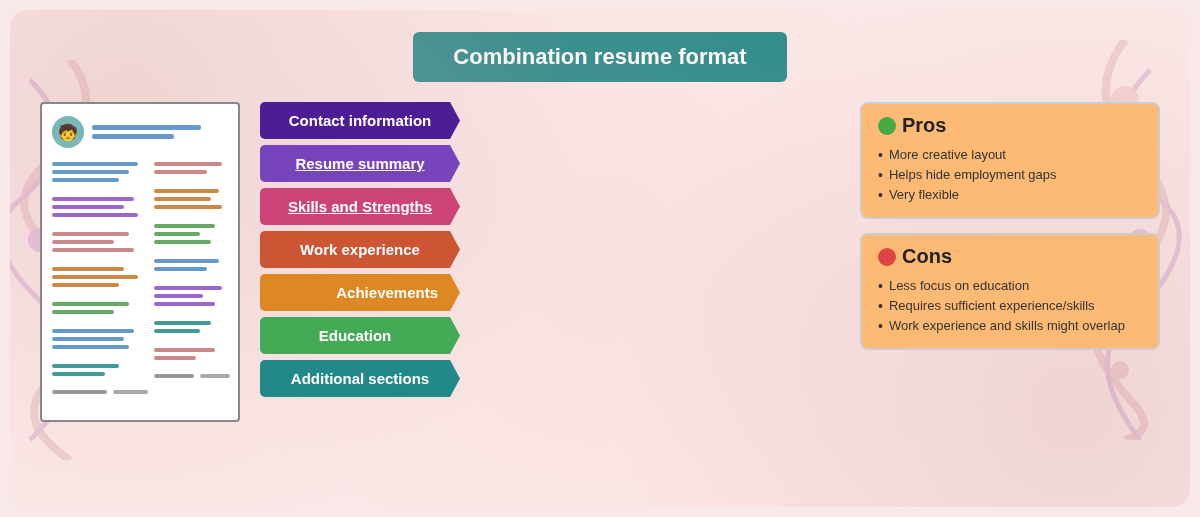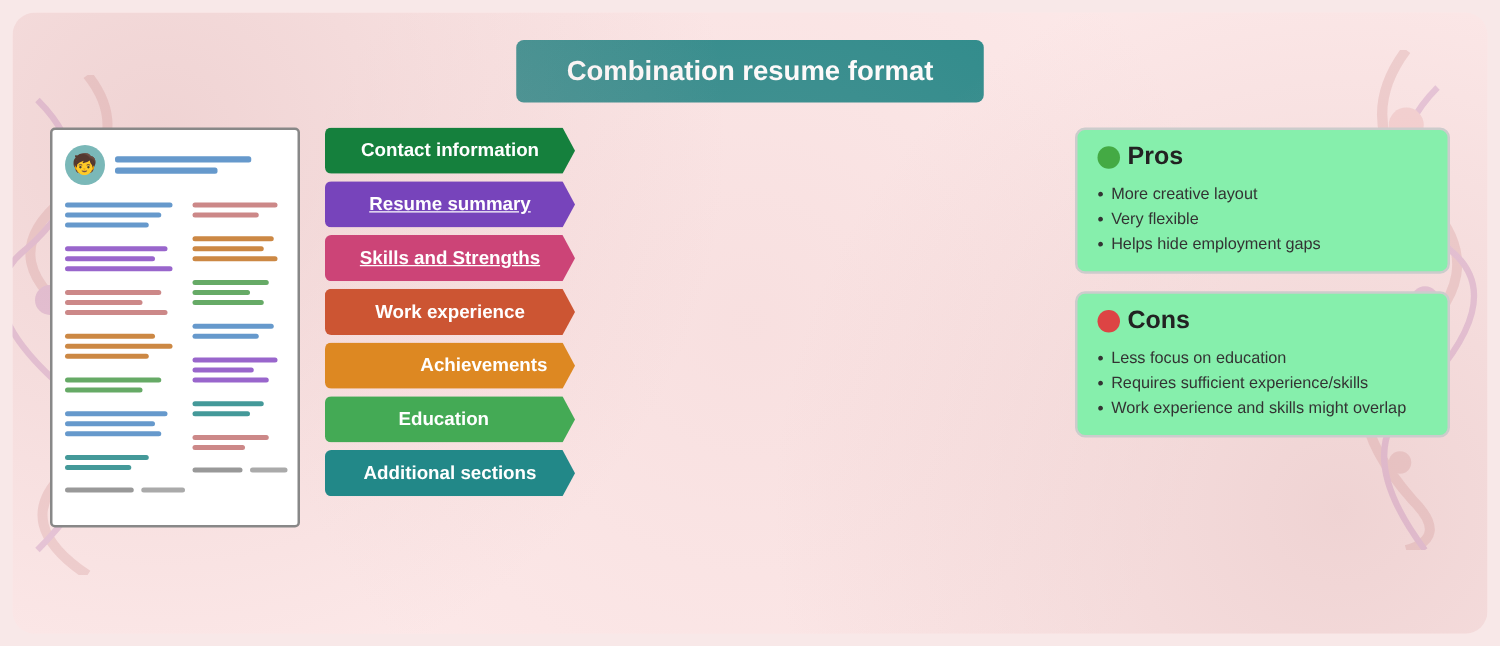--- a/index.html
+++ b/index.html
@@ -171,21 +171,21 @@
     .pros-cons-section {
       width: 300px;
       min-width: 280px;
       margin-top: 10px;
       display: flex;
       flex-direction: column;
       gap: 14px;
     }
 
     .card {
-      background: #86efac;
+      background: #fdba74;
       border: 2px solid #ccc;
       border-radius: 8px;
       padding: 10px 30px 12px 16px;
       position: relative;
     }
 
     .card-header {
       display: flex;
       align-items: center;
       gap: 6px;
@@ -348,21 +348,21 @@
           <div style="margin:10px 0 0 0; display:flex; gap:6px;">
             <div style="width:40px;height:4px;background:#999;border-radius:2px;"></div>
             <div style="width:30px;height:4px;background:#aaa;border-radius:2px;"></div>
           </div>
         </div>
       </div>
     </div>
 
     <div class="tabs-section" id="tabs-container">
     <div class="tab-item">
-          <div class="tab-label tab-contact" style="background: #15803d;">Contact information</div>
+          <div class="tab-label tab-contact" style="background: #4c1d95;">Contact information</div>
         </div>
         <div class="tab-item">
           <div class="tab-label tab-summary" style="background: rgb(119, 68, 187);">Resume summary</div>
         </div>
         <div class="tab-item">
           <div class="tab-label tab-skills" style="background: rgb(204, 68, 119);">Skills and Strengths</div>
         </div>
         <div class="tab-item">
           <div class="tab-label tab-work" style="background: rgb(204, 85, 51);">Work experience</div>
         </div>
@@ -379,22 +379,22 @@
 
     <div class="pros-cons-section">
 
       <div class="card">
         <div class="card-header">
           <div class="dot dot-green"></div>
           <span class="card-title">Pros</span>
         </div>
         <ul class="card-list" id="pros-list">
             <li>More creative layout</li>
+            <li>Helps hide employment gaps</li>
             <li>Very flexible</li>
-            <li>Helps hide employment gaps</li>
           </ul>
       </div>
 
       <div class="card">
         <div class="card-header">
           <div class="dot dot-red"></div>
           <span class="card-title">Cons</span>
         </div>
         <ul class="card-list" id="cons-list">
             <li>Less focus on education</li>

